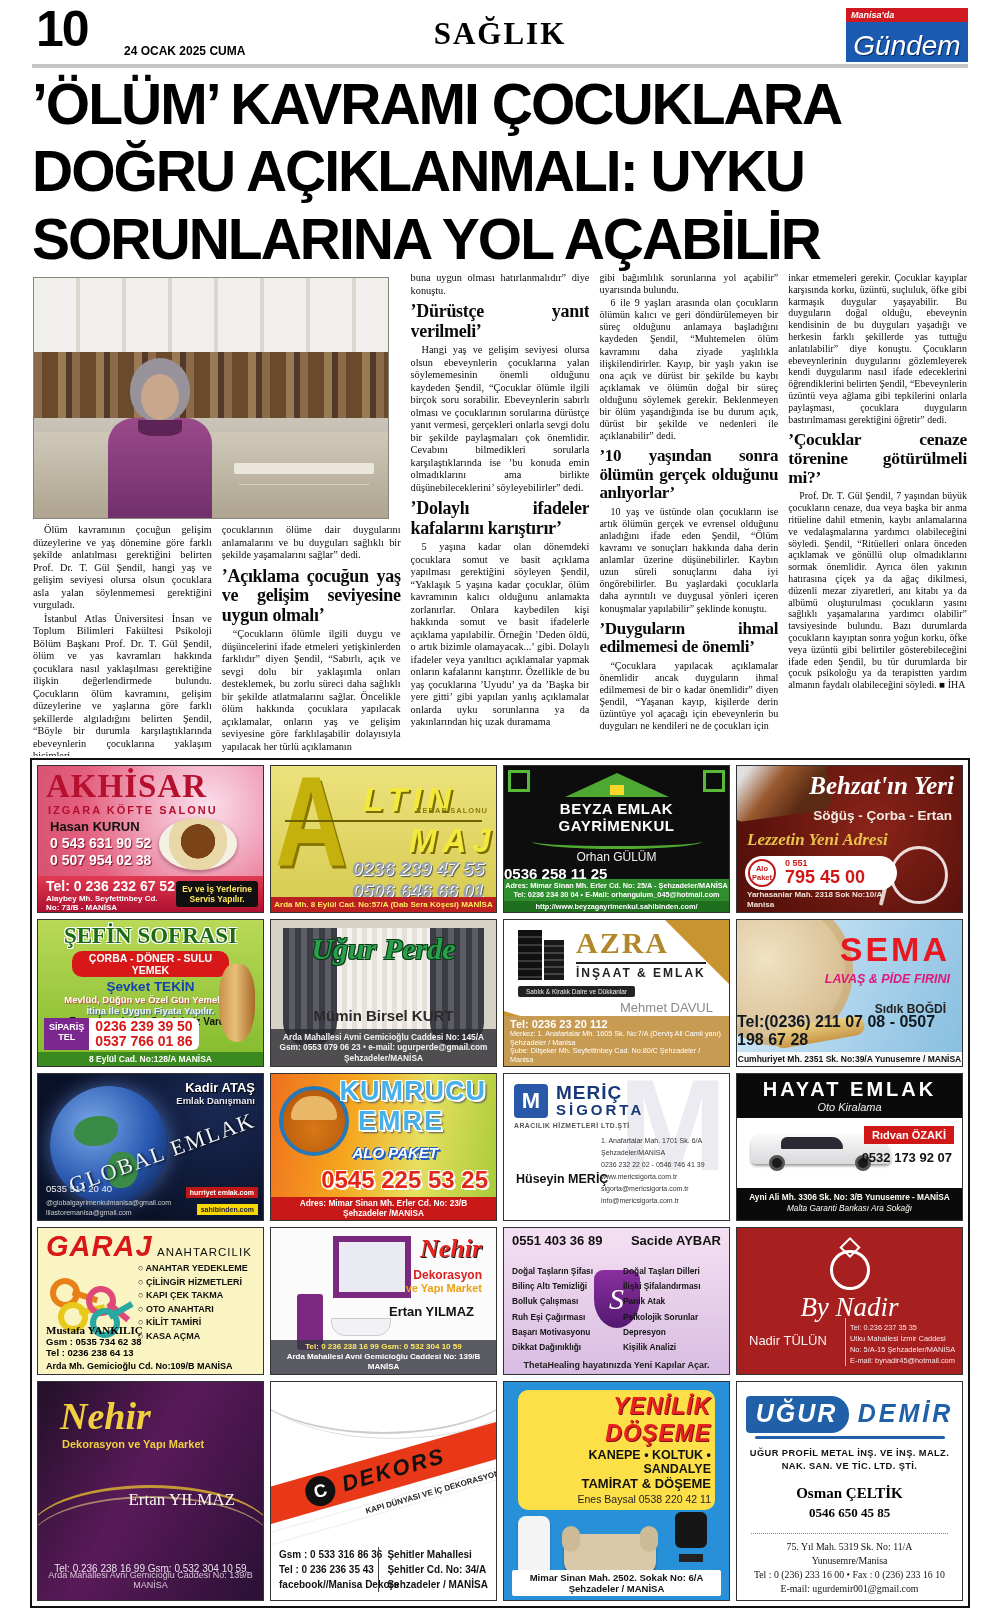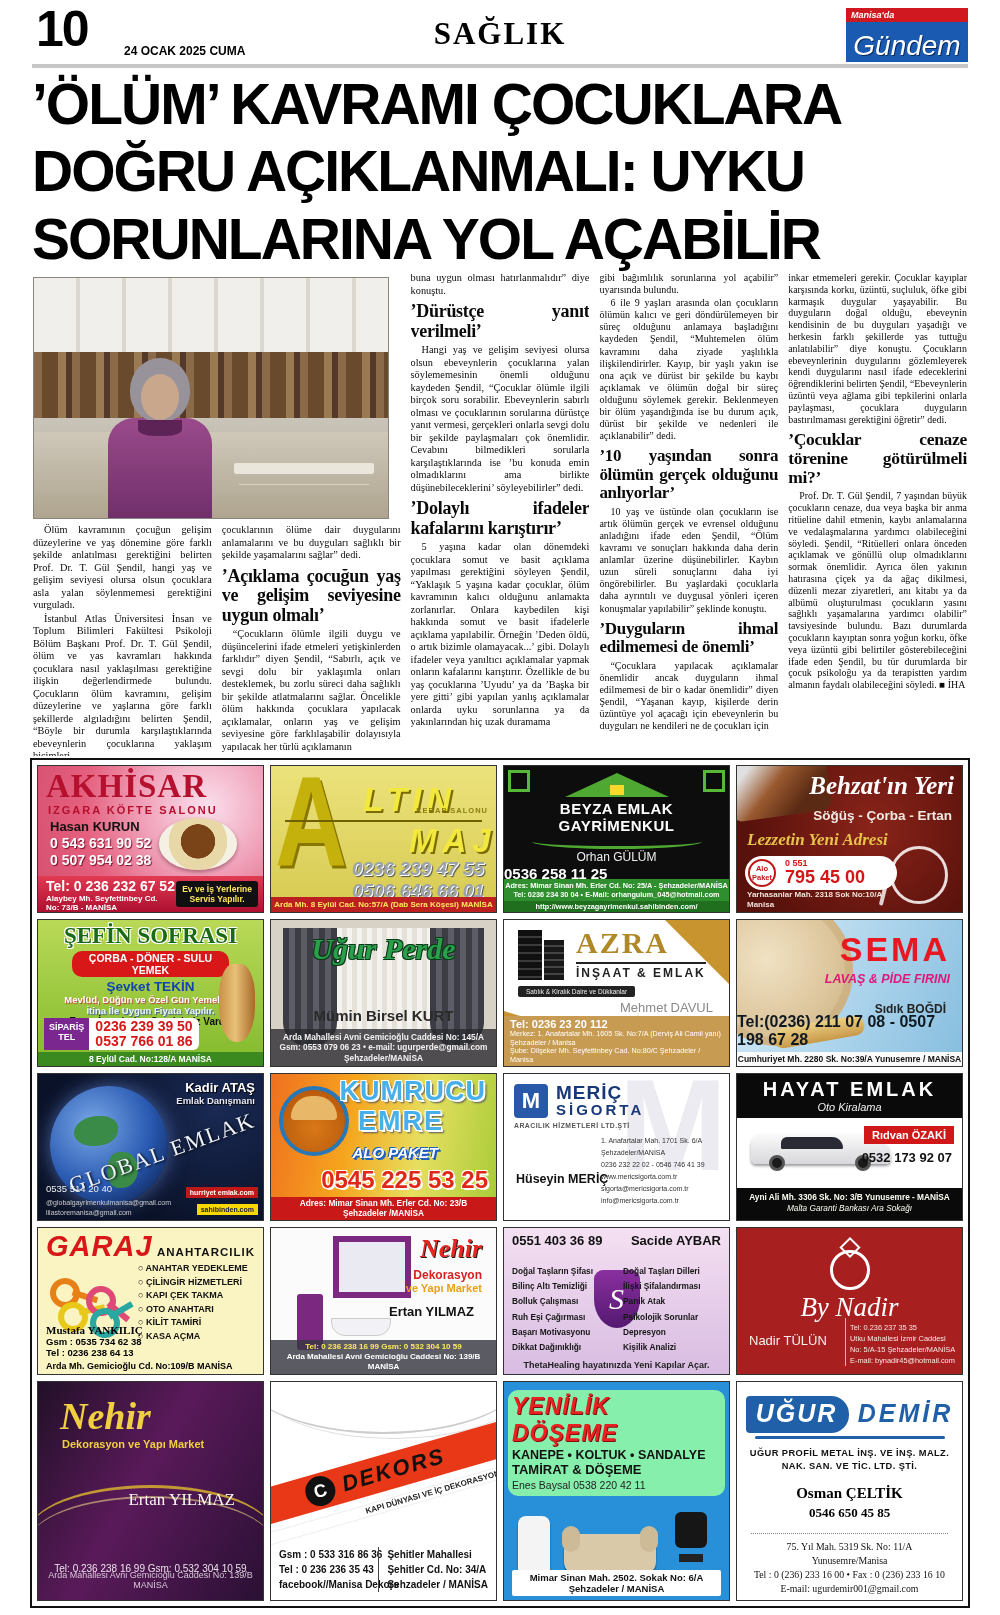--- a/index.html
+++ b/index.html
@@ -213,21 +213,21 @@
   .a12-w1,.a12-w2{position:absolute;bottom:-7px;width:16px;height:16px;border-radius:50%;background:#1a1a1a;border:3px solid #555;box-sizing:border-box;}
   .a12-w1{left:18px;} .a12-w2{right:20px;}
   .a12-owner{position:absolute;right:8px;top:52px;background:#d01818;color:#fff;font-weight:700;font-size:11px;padding:3px 8px;}
   .a12-ph{position:absolute;right:10px;top:76px;font-weight:700;font-size:13px;color:#111;}
   .a12-bottom{position:absolute;bottom:0;left:0;right:0;height:32px;background:#0a0a0a;color:#fdfdf2;font-size:8.3px;
     font-weight:700;text-align:center;line-height:11px;padding-top:4px;box-sizing:border-box;}
   .a12-b2{font-style:italic;font-weight:400;}
   
   .a13{background:#faf4c2;}
   .a13-t1{display:inline-block;font-size:29px;font-weight:700;font-style:italic;color:#d81818;padding:2px 0 0 8px;letter-spacing:1px;}
-  .a13-t2{display:inline-block;font-size:11.5px;font-weight:700;color:#111;letter-spacing:1px;}
+  .a13-t2{display:inline-block;font-size:11.5px;font-weight:400;color:#111;letter-spacing:1px;}
   .a13-keys{position:absolute;left:12px;top:50px;width:92px;height:60px;}
   .key{position:absolute;width:18px;height:18px;border:6px solid var(--c);border-radius:50%;}
   .key::after{content:"";position:absolute;left:16px;top:3px;width:26px;height:6px;background:var(--c);}
   .k1{--c:#e88018;left:0;top:0;transform:rotate(18deg);}
   .k2{--c:#e8c818;left:8px;top:24px;transform:rotate(-12deg);}
   .k3{--c:#e04878;left:36px;top:8px;transform:rotate(40deg);}
   .k4{--c:#28a8a0;left:40px;top:30px;transform:rotate(-30deg);}
   .a13-list{position:absolute;right:5px;top:34px;width:120px;font-size:9px;font-weight:700;line-height:13.5px;color:#101010;}
   .a13-owner{position:absolute;left:8px;bottom:38px;font-family:"Liberation Serif",serif;font-weight:700;font-size:11px;}
   .a13-g{position:absolute;left:8px;bottom:27px;font-size:9.5px;font-weight:700;}
@@ -282,21 +282,21 @@
     padding:1px 0 1px 120px;font-size:8px;font-weight:700;color:#222;}
   .a18-band{position:absolute;left:-30px;top:60px;width:140%;transform:rotate(-16deg);background:#e83818;height:36px;
     display:flex;align-items:center;padding-left:60px;}
   .a18-logo{width:30px;height:30px;background:#111;border-radius:50%;color:#fff;font-size:18px;font-weight:700;
     text-align:center;line-height:30px;margin-right:8px;}
   .a18-t{font-size:22px;font-weight:700;font-style:italic;color:#111;letter-spacing:2px;}
   .a18-info{position:absolute;left:8px;bottom:8px;font-size:10px;font-weight:700;color:#111;line-height:15px;}
   .a18-info2{position:absolute;right:8px;bottom:8px;font-size:10px;font-weight:700;color:#111;line-height:15px;border-left:1px solid #444;padding-left:8px;}
   
   .a19{background:#2890d8;}
-  .a19-box{margin:8px 4px 0;background:#86efac;border-radius:10px;padding:3px 4px 5px;text-align:left;}
+  .a19-box{margin:8px 14px 0;background:#fde047;border-radius:10px;padding:3px 4px 5px;text-align:right;}
   .a19-title{font-size:23px;font-weight:700;font-style:italic;color:#e82020;text-shadow:1px 1px 0 #801010;letter-spacing:1px;}
   .a19-l1{font-size:12.5px;font-weight:700;color:#111;margin-top:1px;}
   .a19-l2{font-size:13px;font-weight:700;color:#111;}
   .a19-owner{font-size:10.5px;color:#222;margin-top:2px;}
   .a19-chair{position:absolute;left:14px;bottom:26px;width:32px;height:58px;background:#f4f4f4;border-radius:8px 8px 2px 2px;box-shadow:0 2px 2px rgba(0,0,0,.4);}
   .a19-sofa{position:absolute;left:60px;bottom:26px;width:92px;height:40px;background:#d9c9a9;border-radius:12px;box-shadow:0 2px 2px rgba(0,0,0,.4);}
   .a19-arm1,.a19-arm2{position:absolute;top:-8px;width:18px;height:26px;border-radius:9px;background:#cdbb97;}
   .a19-arm1{left:-2px;} .a19-arm2{right:-2px;}
   .a19-oc{position:absolute;right:16px;bottom:26px;width:44px;height:62px;}
   .a19-ocb{position:absolute;top:0;left:6px;width:32px;height:36px;background:#161616;border-radius:6px;}
@@ -505,21 +505,21 @@
       </div>
     </div>
 
     <div class="ad a8">
       <div class="a8-lavas"></div>
       <div class="a8-stick"></div>
       <div class="a8-title">SEMA</div>
       <div class="a8-sub">LAVAŞ &amp; PİDE FIRINI</div>
       <div class="a8-owner">Sıdık BOĞDİ</div>
       <div class="a8-tel">Tel:(0236) 211 07 08 - 0507 198 67 28</div>
-      <div class="a8-bottom">Cumhuriyet Mh. 2280 Sk. No:39/A Yunusemre / MANİSA</div>
+      <div class="a8-bottom">Cumhuriyet Mh. 2351 Sk. No:39/A Yunusemre / MANİSA</div>
     </div>
 
     <div class="ad a9">
       <div class="a9-globe">
         <div class="a9-land1"></div>
         <div class="a9-land2"></div>
       </div>
       <div class="a9-brand">GLOBAL EMLAK</div>
       <div class="a9-owner">
         <div>Kadir ATAŞ</div>

